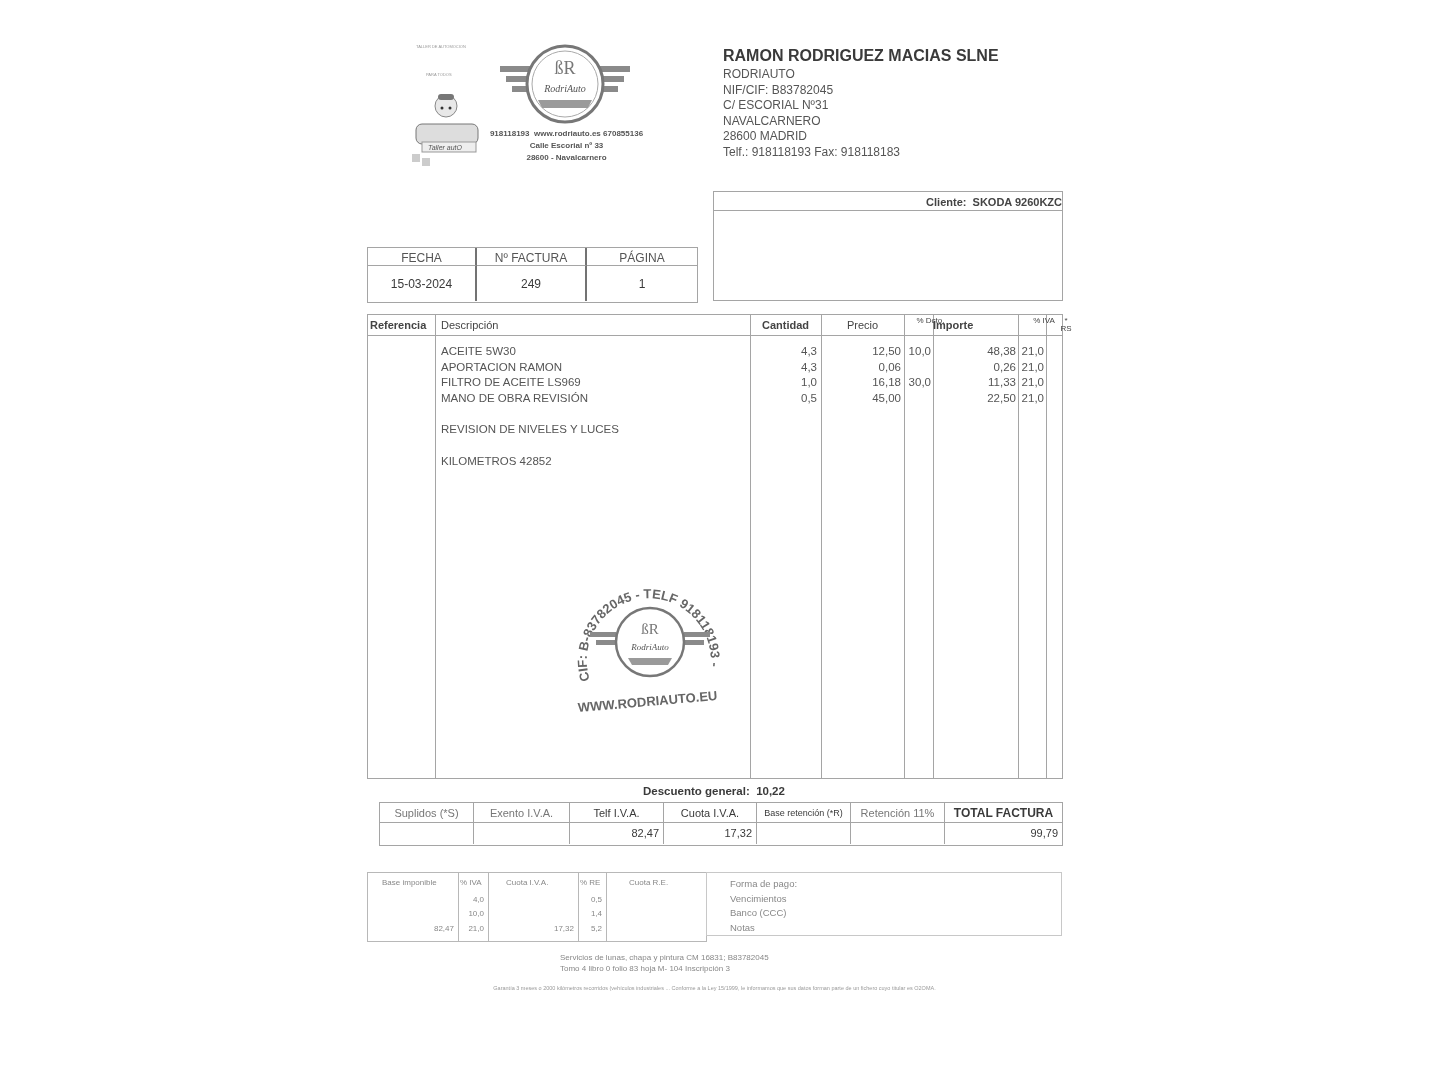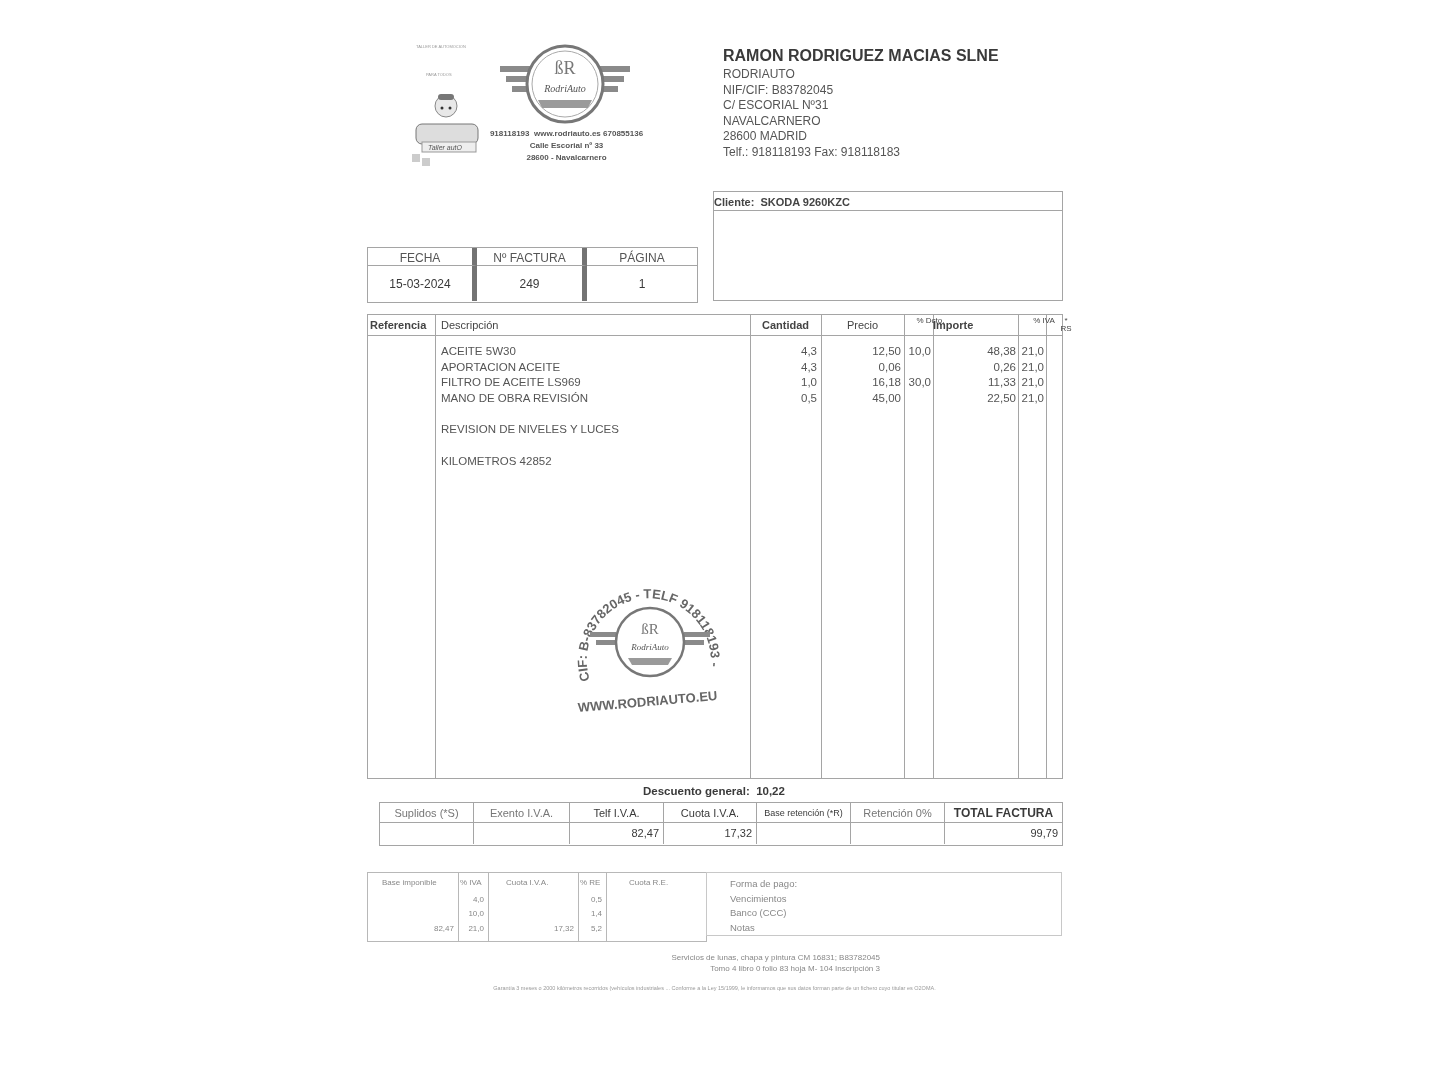--- a/index.html
+++ b/index.html
@@ -11,25 +11,25 @@
   .kid-logo { left:408px; top:24px; width:80px; height:145px; }
   .brand-logo { left:498px; top:40px; width:134px; height:92px; }
   .brand-info { left:484px; top:128px; width:165px; font-size:8px; color:#555; text-align:center; line-height:12px; font-weight:bold; }
 
   
   .company { left:723px; top:46px; font-size:12px; line-height:15.5px; color:#555; }
   .company .name { font-size:16px; font-weight:bold; color:#3a3a3a; line-height:20px; margin-bottom:1px; }
 
   
   .client-box { left:713px; top:191px; width:348px; height:108px; border:1px solid #a5a5a5; }
-  .client-box .hdr { height:18px; border-bottom:1px solid #a5a5a5; text-align:left; font-size:11px; font-weight:bold; line-height:20px; color:#444; }
+  .client-box .hdr { height:18px; border-bottom:1px solid #a5a5a5; text-align:right; font-size:11px; font-weight:bold; line-height:20px; color:#444; }
 
   
   .meta-table { left:367px; top:247px; width:329px; height:54px; border:1px solid #a5a5a5; display:grid; grid-template-columns:109px 110px 110px; grid-template-rows:18px 35px; }
-  .meta-table > div { border-right:5px solid #737373; text-align:center; font-size:12px; color:#555; }
+  .meta-table > div { border-right:2px solid #737373; text-align:center; font-size:12px; color:#555; }
   .meta-table > div:nth-child(3n) { border-right:none; }
   .meta-table .h { border-bottom:1px solid #a5a5a5; line-height:20px; }
   .meta-table .v { line-height:36px; color:#3a3a3a; }
 
   
   .items { left:367px; top:314px; width:694px; height:463px; border:1px solid #a5a5a5; }
   .items .col { position:absolute; top:0; bottom:0; border-left:1px solid #a5a5a5; }
   .items .hdr-line { position:absolute; left:0; right:0; top:20px; border-top:1px solid #a5a5a5; }
   .items .th { position:absolute; top:4px; font-size:11px; color:#444; font-weight:bold; }
   .items .th.small { font-size:8px; line-height:8px; top:2px; text-align:center; font-weight:normal;margin-left:12px; }
@@ -52,21 +52,21 @@
   .totals .v.bold { font-weight:normal; }
 
   
   .tax { left:367px; top:872px; width:338px; height:68px; border:1px solid #b8b8b8; font-size:8px; color:#888; }
   .tax .c { position:absolute; top:0; bottom:0; border-left:1px solid #b8b8b8; }
   .tax .t { position:absolute; }
 
   
   .payment { left:706px; top:872px; width:356px; height:64px; border:1px solid #c8c8c8; font-size:9.5px; color:#888; padding:4px 0 0 23px; box-sizing:border-box; line-height:14.5px; }
 
-  .footer-reg { left:560px; top:952px; width:320px; font-size:8px; color:#888; text-align:right; line-height:11px; }
+  .footer-reg { left:560px; top:952px; width:320px; font-size:8px; color:#888; text-align:left; line-height:11px; }
   .fine-print { left:368px; top:984px; width:693px; font-size:5.5px; color:#999; text-align:center; line-height:8.5px; filter:blur(0.4px); }
 
   
   .stamp { left:560px; top:560px; width:180px; height:160px; }
 </style>
 </head>
 <body>
 
 <div class="abs kid-logo">
   <svg width="80" height="145" viewBox="0 0 80 145">
@@ -154,21 +154,21 @@
 
   <div>
     <div class="row" style="left:73px; top:29px">ACEITE 5W30</div>
     <div class="row num" style="left:382px; width:67px; top:29px">4,3</div>
     <div class="row num" style="left:453px; width:80px; top:29px">12,50</div>
     <div class="row num" style="left:536px; width:27px; top:29px">10,0</div>
     <div class="row num" style="left:565px; width:83px; top:29px">48,38</div>
     <div class="row num" style="left:650px; width:26px; top:29px">21,0</div>
   </div>
   <div>
-    <div class="row" style="left:73px; top:44.5px">APORTACION ACEITE</div>
+    <div class="row" style="left:73px; top:44.5px">APORTACION RAMON</div>
     <div class="row num" style="left:382px; width:67px; top:44.5px">4,3</div>
     <div class="row num" style="left:453px; width:80px; top:44.5px">0,06</div>
     <div class="row num" style="left:536px; width:27px; top:44.5px"></div>
     <div class="row num" style="left:565px; width:83px; top:44.5px">0,26</div>
     <div class="row num" style="left:650px; width:26px; top:44.5px">21,0</div>
   </div>
   <div>
     <div class="row" style="left:73px; top:60px">FILTRO DE ACEITE LS969</div>
     <div class="row num" style="left:382px; width:67px; top:60px">1,0</div>
     <div class="row num" style="left:453px; width:80px; top:60px">16,18</div>
@@ -214,21 +214,21 @@
   <span>Descuento general:</span>&nbsp;
   <span>10,22</span>
 </div>
 
 <div class="abs totals">
   <div class="h">Suplidos (*S)</div>
   <div class="h">Exento I.V.A.</div>
   <div class="h dark">Telf I.V.A.</div>
   <div class="h dark">Cuota I.V.A.</div>
   <div class="h tiny dark">Base retención (*R)</div>
-  <div class="h">Retención 0%</div>
+  <div class="h">Retención 11%</div>
   <div class="h bold">TOTAL FACTURA</div>
   <div class="v"></div>
   <div class="v"></div>
   <div class="v">82,47</div>
   <div class="v">17,32</div>
   <div class="v"></div>
   <div class="v"></div>
   <div class="v bold">99,79</div>
 </div>
 

